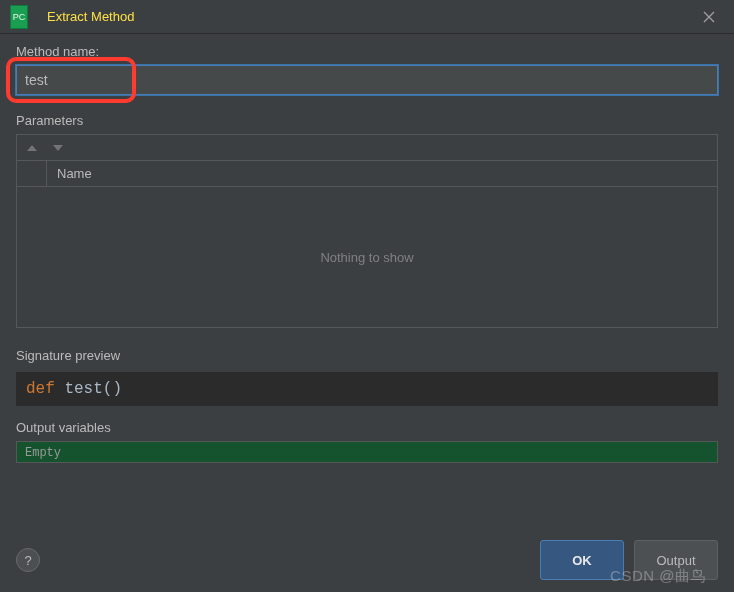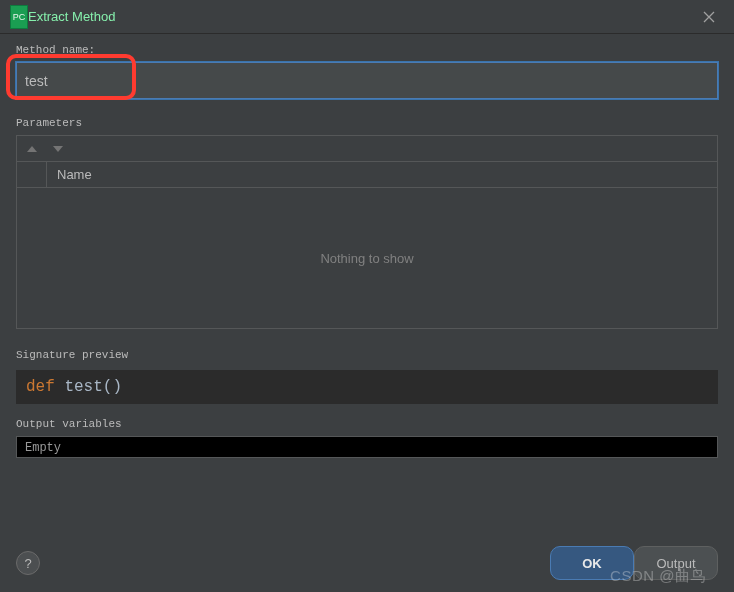--- a/index.html
+++ b/index.html
@@ -22,39 +22,39 @@
   .app-icon {
     width: 18px; height: 24px;
     background: #1a9e52;
     border: 1px solid #0e7a3e;
     display: flex;
     align-items: center;
     justify-content: center;
     font-size: 9px;
     font-weight: normal;
     color: #e8f5ed;
-    margin-right: 0;
-  }
-  .titlebar-title { color: #86efac; font-size: 13px; flex: 1; }
+    margin-right: 19px;
+  }
+  .titlebar-title { color: #fde047; font-size: 13px; flex: 1; }
   .close-btn {
     width: 30px; height: 30px;
     display: flex; align-items: center; justify-content: center;
     color: #a0a0a0;
     cursor: pointer;
   }
   .close-btn svg { width: 12px; height: 12px; }
   .content { padding: 10px 16px 0 16px; }
-  .section-label { color: #bbbbbb; margin-bottom: 6px; font-size: 11px; font-family: Liberation Mono, monospace; }
+  .section-label { color: #bbbbbb; margin-bottom: 6px; font-size: 13px; }
   .method-input-wrap {
     position: relative;
     margin-bottom: 18px;
   }
   .method-input {
     width: 100%;
-    height: 37px;
+    height: 30px;
     background: #45494a;
     border: 1px solid #4a7bb3;
     box-shadow: 0 0 0 1px #3973ac;
     padding: 0 8px;
     color: #bbbbbb;
     font-size: 14px;
     outline: none;
   }
   .highlight-box {
     position: absolute;
@@ -102,21 +102,21 @@
     padding: 8px 10px;
     font-family: "Consolas","Courier New",monospace;
     font-size: 16px;
     color: #a9b7c6;
     margin-bottom: 14px;
     margin-top: 9px;
   }
   .kw-def { color: #cc7832; }
   .sig-name { color: #a9b7c6; }
   .output-box {
-    background: #000000;
+    background: #14532d;
     border: 1px solid #555758;
     padding: 4px 8px;
     font-family: "Consolas","Courier New",monospace;
     font-size: 12px;
     color: #999;
     margin-top: 4px;
     height: 22px;
   }
   .button-row {
     position: absolute;
@@ -131,28 +131,29 @@
     border-radius: 50%;
     border: 1px solid #6a6a6a;
     background: #4c4f51;
     color: #bbbbbb;
     display: flex; align-items: center; justify-content: center;
     font-size: 13px;
     cursor: pointer;
   }
   .spacer { flex: 1; }
   .btn {
-    height: 34px;
+    height: 40px;
     min-width: 84px;
     border: 1px solid #5e6060;
     background: #4c5052;
     color: #bbbbbb;
     font-size: 13px;
+    margin-left: 10px;
     cursor: pointer;
-    border-radius: 10px;
+    border-radius: 3px;
   }
   .btn-primary {
     background: #365880;
     border: 1px solid #4a7bb3;
     color: #e8e8e8;
     font-weight: 600;
   }
   .watermark {
     position: absolute;
     bottom: 6px;

